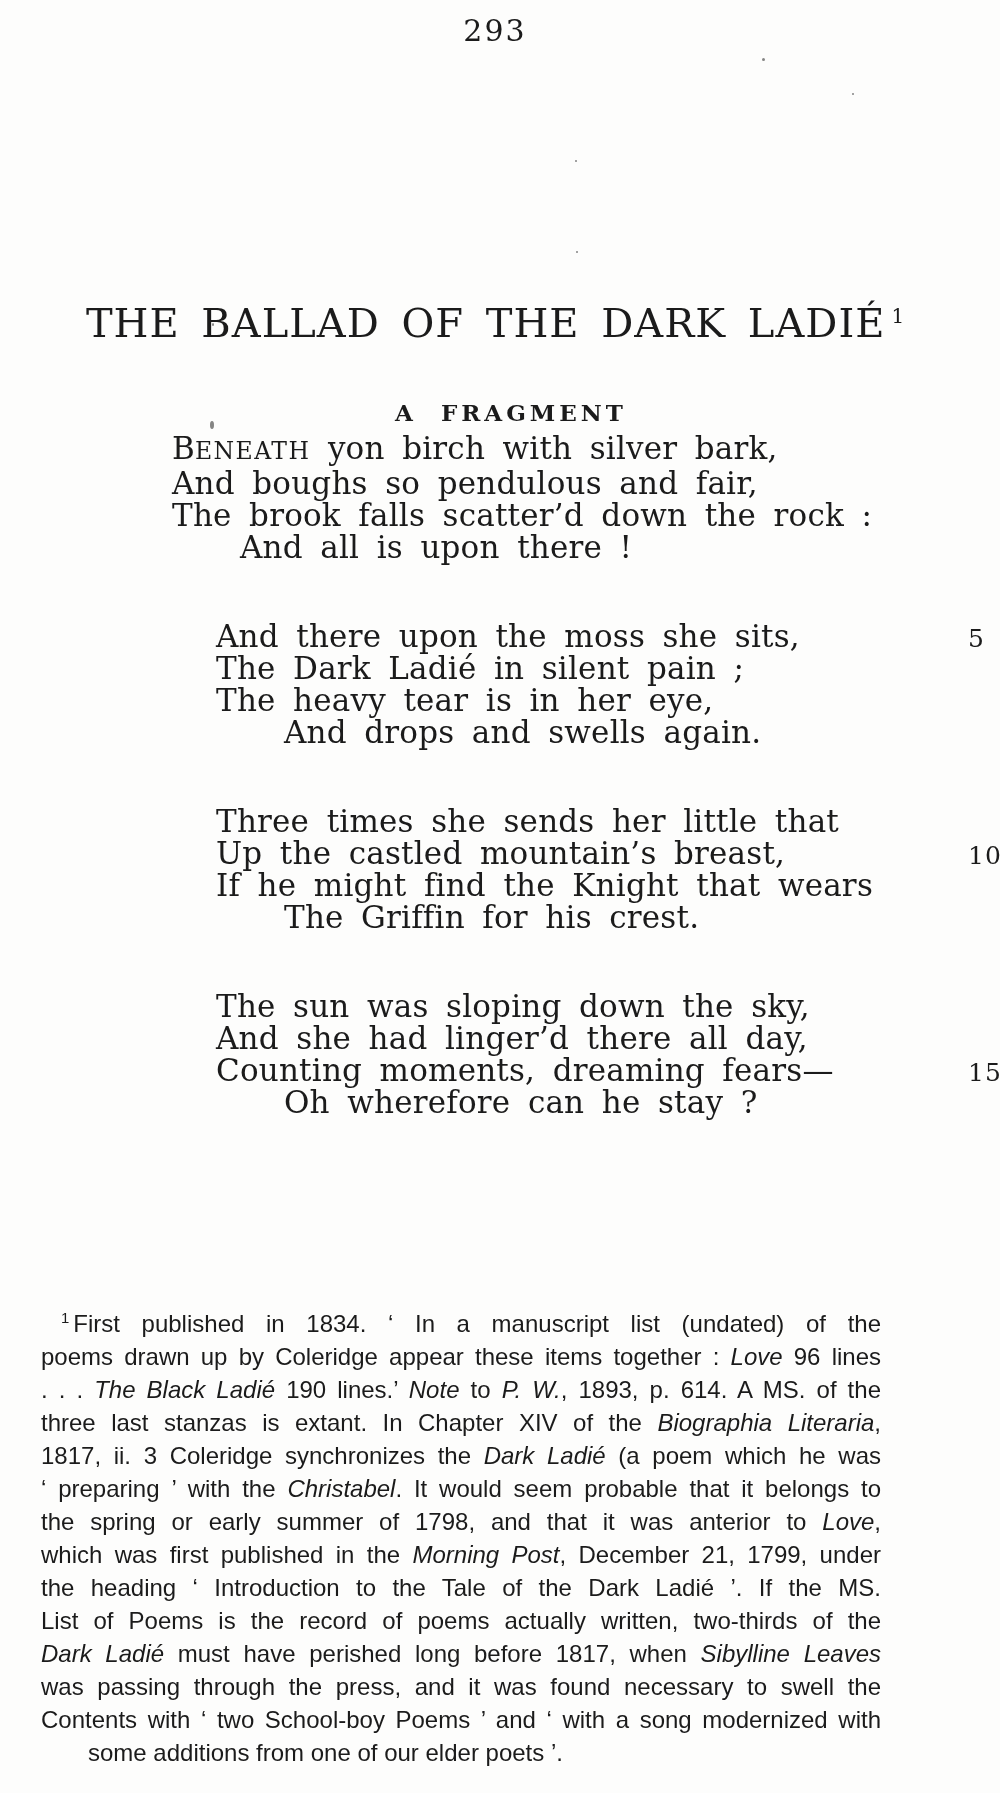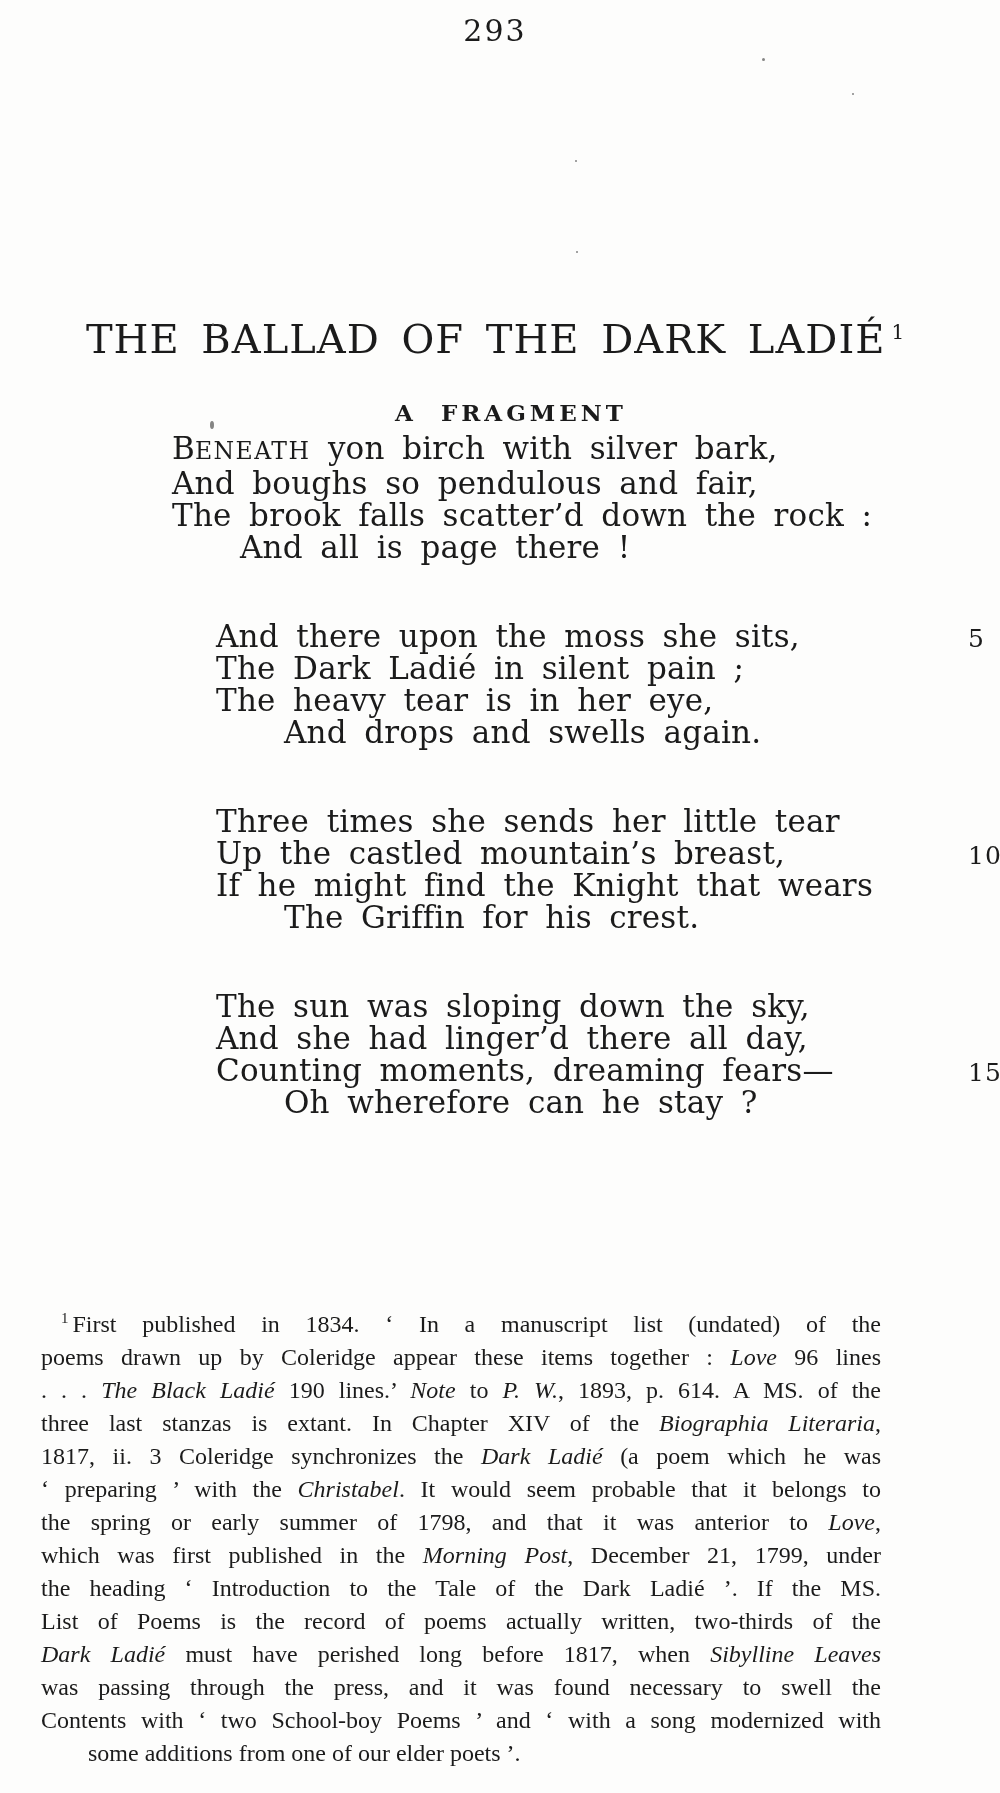--- a/index.html
+++ b/index.html
@@ -18,21 +18,21 @@
   }
   
   .page-number{
     position:absolute;top:13px;left:0;width:990px;
     text-align:center;
     font-size:30px;letter-spacing:2px;
     font-weight:normal;
   }
   
   .title{
-    position:absolute;top:316px;left:0;width:990px;
+    position:absolute;top:300px;left:0;width:990px;
     margin:0;
     text-align:center;
     font-size:40px;font-weight:normal;
     letter-spacing:1px;word-spacing:8px;
     white-space:nowrap;
   }
   .title sup{
     font-size:0.5em;
     vertical-align:super;
     margin-left:6px;
@@ -64,21 +64,21 @@
   
   .footnote{
     position:absolute;top:1302px;left:41px;width:840px;
     font-size:24px;
     line-height:33px;
   }
   .fl{
     text-align:justify;
     text-align-last:justify;
     -moz-text-align-last:justify;
-    font-family:Liberation Serif, serif;
+    font-family:Liberation Sans, sans-serif;
   }
   .fl.first{text-indent:20px;}
   .fl.last{text-align-last:left;margin-left:47px;-moz-text-align-last:left;}
   .fl .it{font-style:italic;}
   .fl sup{font-size:0.62em;vertical-align:super;margin-right:4px;}
   
   .speck{
     position:absolute;
     background:#5c5c5c;
     border-radius:50%;
@@ -94,30 +94,30 @@
 
   <h1 class="title"><span>THE BALLAD OF THE DARK LADIÉ</span><sup>1</sup></h1>
 
   <div class="subtitle">A FRAGMENT</div>
 
   <div class="poem">
       <div class="stanza">
         <div class="pline"><span>B</span><span class="sc">ENEATH</span><span> yon birch with silver bark,</span></div>
         <div class="pline"><span>And boughs so pendulous and fair,</span></div>
         <div class="pline"><span>The brook falls scatter’d down the rock :</span></div>
-        <div class="pline indent"><span>And all is page there !</span></div>
+        <div class="pline indent"><span>And all is upon there !</span></div>
       </div>
       <div class="stanza">
         <div class="pline"><span>And there upon the moss she sits,</span><span class="line-num">5</span></div>
         <div class="pline"><span>The Dark Ladié in silent pain ;</span></div>
         <div class="pline"><span>The heavy tear is in her eye,</span></div>
         <div class="pline indent"><span>And drops and swells again.</span></div>
       </div>
       <div class="stanza">
-        <div class="pline"><span>Three times she sends her little tear</span></div>
+        <div class="pline"><span>Three times she sends her little that</span></div>
         <div class="pline"><span>Up the castled mountain’s breast,</span><span class="line-num">10</span></div>
         <div class="pline"><span>If he might find the Knight that wears</span></div>
         <div class="pline indent"><span>The Griffin for his crest.</span></div>
       </div>
       <div class="stanza">
         <div class="pline"><span>The sun was sloping down the sky,</span></div>
         <div class="pline"><span>And she had linger’d there all day,</span></div>
         <div class="pline"><span>Counting moments, dreaming fears—</span><span class="line-num">15</span></div>
         <div class="pline indent"><span>Oh wherefore can he stay ?</span></div>
       </div>

